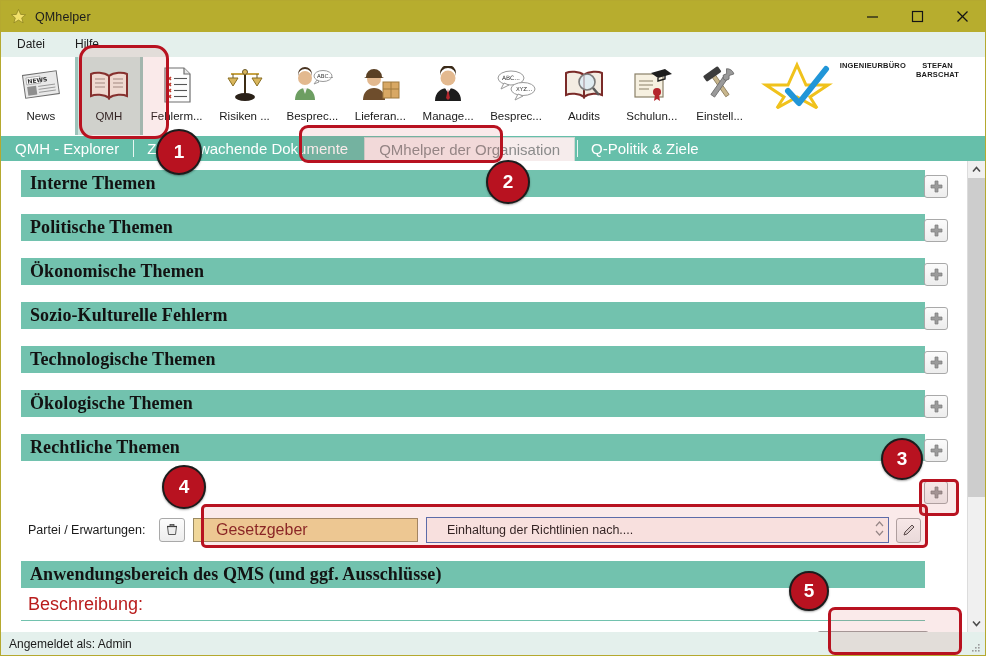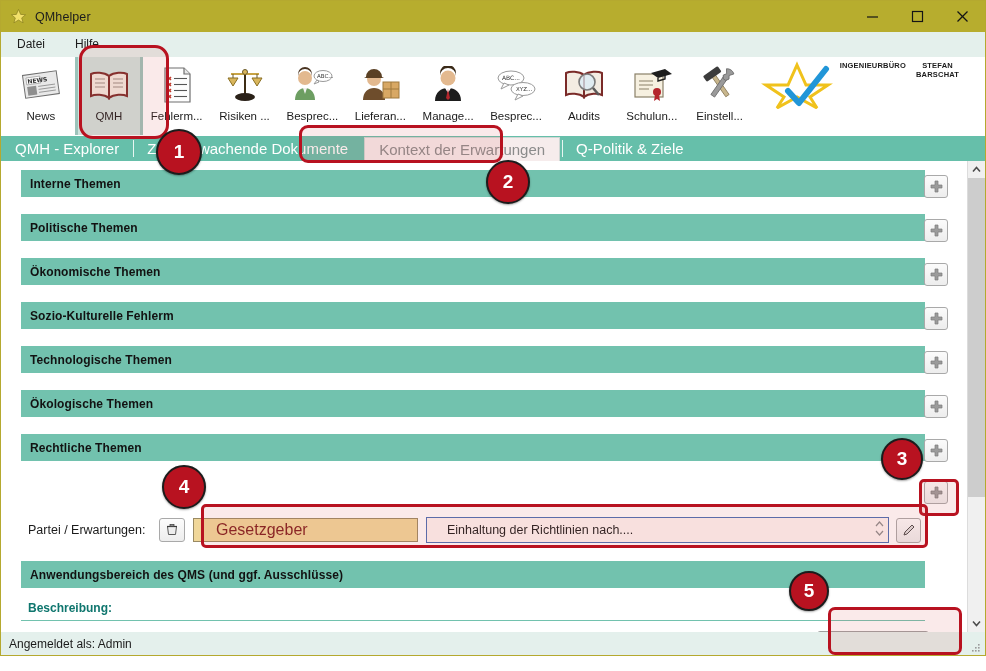--- a/index.html
+++ b/index.html
@@ -92,21 +92,21 @@
   }
   .sc-btn{width:17px;height:17px;display:flex;align-items:center;justify-content:center;background:#f0f0f0;}
   .sc-track{flex:1 1 auto;width:17px;background:#f0f0f0;position:relative;}
   .sc-thumb{position:absolute;left:0;top:0;width:17px;height:73%;background:#cdcdcd;}
 
   .sec{margin:0 0 0 0;position:relative;}
   .sec-bar{
     height:27px;background:#72c2ae;margin:0 42px 0 20px;display:flex;align-items:center;
     padding-left:9px;box-sizing:border-box;
   }
-  .sec-bar .t{font-size:12px;font-weight:bold;color:#121212;letter-spacing:.1px;}
+  .sec-bar .t{font-size:18px;font-weight:bold;color:#121212;letter-spacing:.1px;font-family:Liberation Serif, serif;}
   .sec-row{height:44px;position:relative;}
   .plusbtn{
     position:absolute;right:19px;top:5px;width:22px;height:21px;
     background:linear-gradient(#fbfbfb,#ededed);
     border:1px solid #a9a9a9;border-radius:3px;
     display:flex;align-items:center;justify-content:center;
   }
 
   
   .ip-row{height:42px;display:flex;align-items:center;padding-left:27px;box-sizing:border-box;position:relative;}
@@ -127,21 +127,21 @@
     display:flex;align-items:center;padding-left:20px;position:relative;
   }
   .spin{position:absolute;right:4px;top:3px;display:flex;flex-direction:column;gap:1px;}
   .penbtn{
     width:23px;height:23px;background:linear-gradient(#fcfcfc,#ececec);
     border:1px solid #a9a9a9;border-radius:3px;display:flex;align-items:center;justify-content:center;
     margin-left:7px;
   }
 
   .desc-row{height:30px;display:flex;align-items:flex-end;padding-left:27px;}
-  .desc-label{font-size:12px;color:#0f766e;padding-bottom:3px;font-weight:bold;}
+  .desc-label{font-size:18px;color:#b91c1c;padding-bottom:3px;}
   .desc-underline{height:1px;background:#72c2ae;margin:2px 42px 0 20px;}
 
   .savebar{height:52px;position:relative;}
   .savebtn{
     position:absolute;right:38px;top:10px;width:110px;height:29px;
     background:linear-gradient(#f2f2f2,#e2e2e2);border:1px solid #9e9e9e;border-radius:3px;
     display:flex;align-items:center;justify-content:center;font-size:12.5px;color:#1b1b1b;
   }
 
   
@@ -388,21 +388,21 @@
         </svg>
       </span>
       <div class="logo-cap">INGENIEURBÜRO</div>
       <div class="logo-cap">STEFAN BARSCHAT</div>
     </div>
   </div>
 
   <div class="tabbar">
     <div class="tab">QMH - Explorer</div>
     <div class="tab">Zu überwachende Dokumente</div>
-    <div class="tab active">Kontext der Erwartungen</div>
+    <div class="tab active">QMhelper der Organisation</div>
     <div class="tab">Q-Politik &amp; Ziele</div>
   </div>
 
   <div class="content-wrap">
     <div class="content">
 
       <div class="sec sec-row">
         <div class="sec-bar">
             <span class="t">Interne Themen</span>
           </div>

